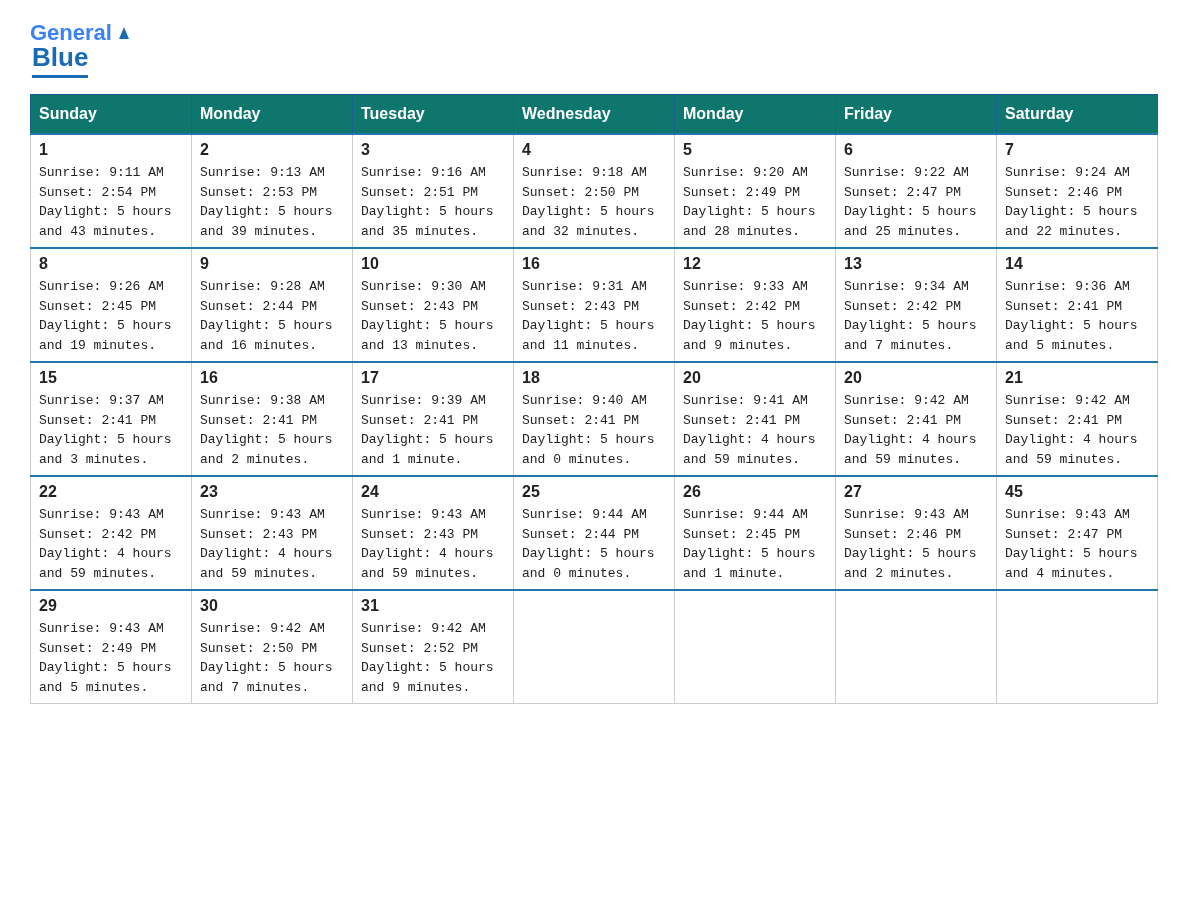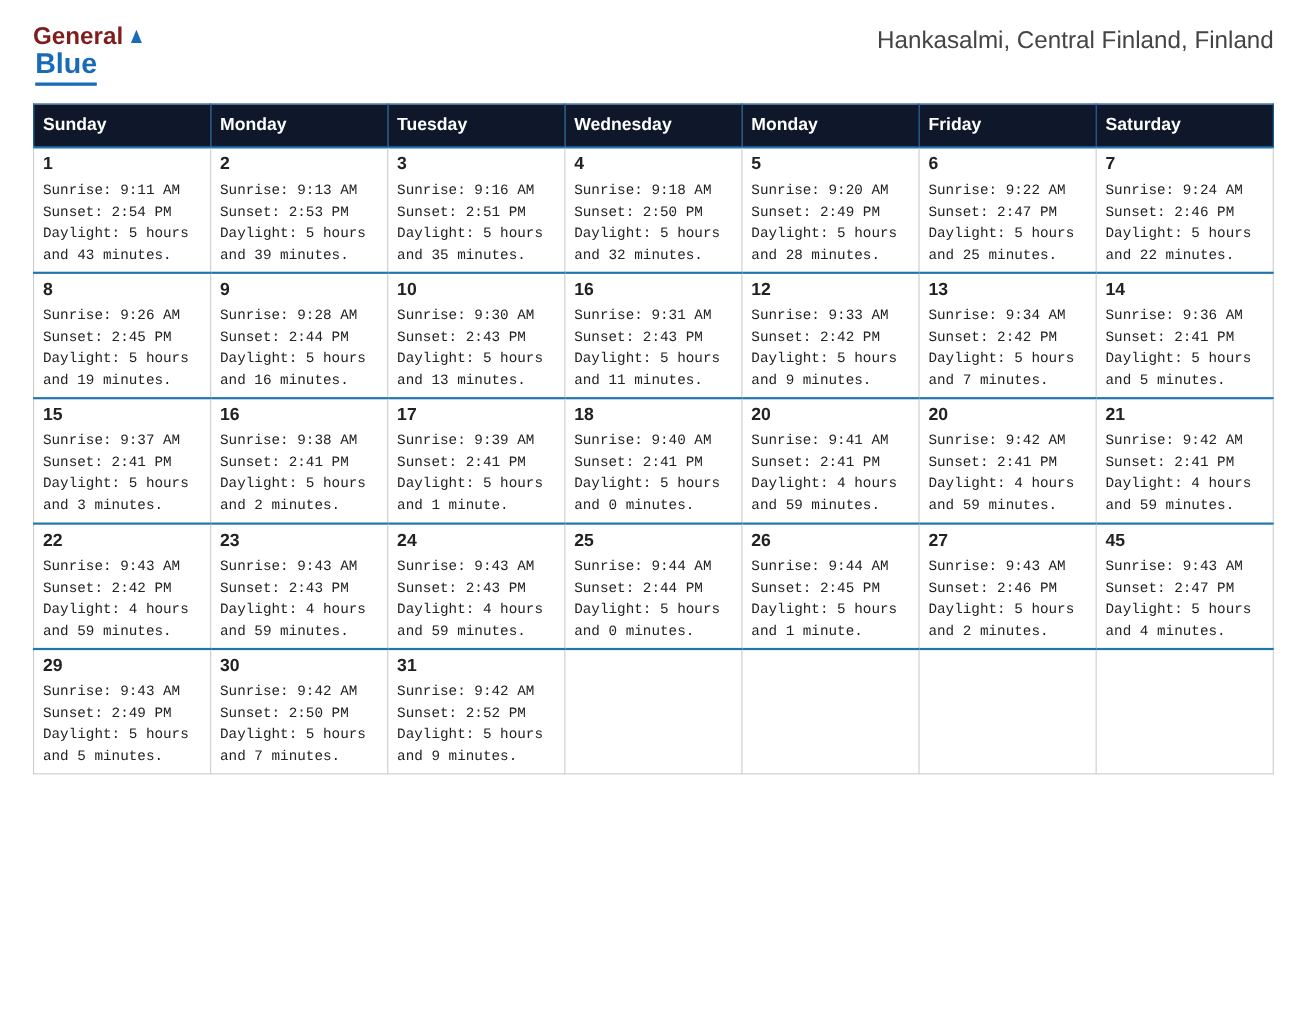--- a/index.html
+++ b/index.html
@@ -22,21 +22,21 @@
       align-items: flex-start;
     }
     .logo-text {
       font-size: 22px;
       font-weight: bold;
       color: #333;
       display: flex;
       align-items: center;
       gap: 0;
     }
-    .logo-general { color: #7f1d1d; }
+    .logo-general { color: #3b82f6; }
     .logo-blue { color: #1a6bb5; }
     .logo-line {
       width: 100%;
       height: 3px;
       background: #1a6bb5;
       margin-top: 2px;
     }
     .title-area {
       text-align: right;
     }
@@ -50,21 +50,21 @@
       font-size: 22px;
       color: #444;
       margin-top: 4px;
     }
     .calendar {
       width: 100%;
       border-collapse: collapse;
       border: 1px solid #aaa;
     }
     .calendar th {
-      background: #0f172a;
+      background: #0f766e;
       color: #fff;
       font-size: 16px;
       font-weight: bold;
       padding: 10px 8px;
       text-align: left;
       border: 1px solid #1a5f94;
     }
     .calendar td {
       vertical-align: top;
       border: 1px solid #ccc;
@@ -104,21 +104,20 @@
       <svg width="22" height="22" viewBox="0 0 22 22" style="margin:0 1px;margin-top:-2px;">
         <polygon points="6,18 16,18 11,6" fill="#1a6bb5"></polygon>
       </svg>
     </div>
     <div style="margin-top:-4px;margin-left:2px;">
       <span class="logo-blue" style="font-size:26px;font-weight:bold;color:#1a6bb5;">Blue</span>
       <div class="logo-line"></div>
     </div>
   </div>
   <div class="title-area">
-    <div class="subtitle">Hankasalmi, Central Finland, Finland</div>
   </div>
 </div>
 
 <table class="calendar">
   <thead>
     <tr>
     <th>Sunday</th>
         <th>Monday</th>
         <th>Tuesday</th>
         <th>Wednesday</th>

